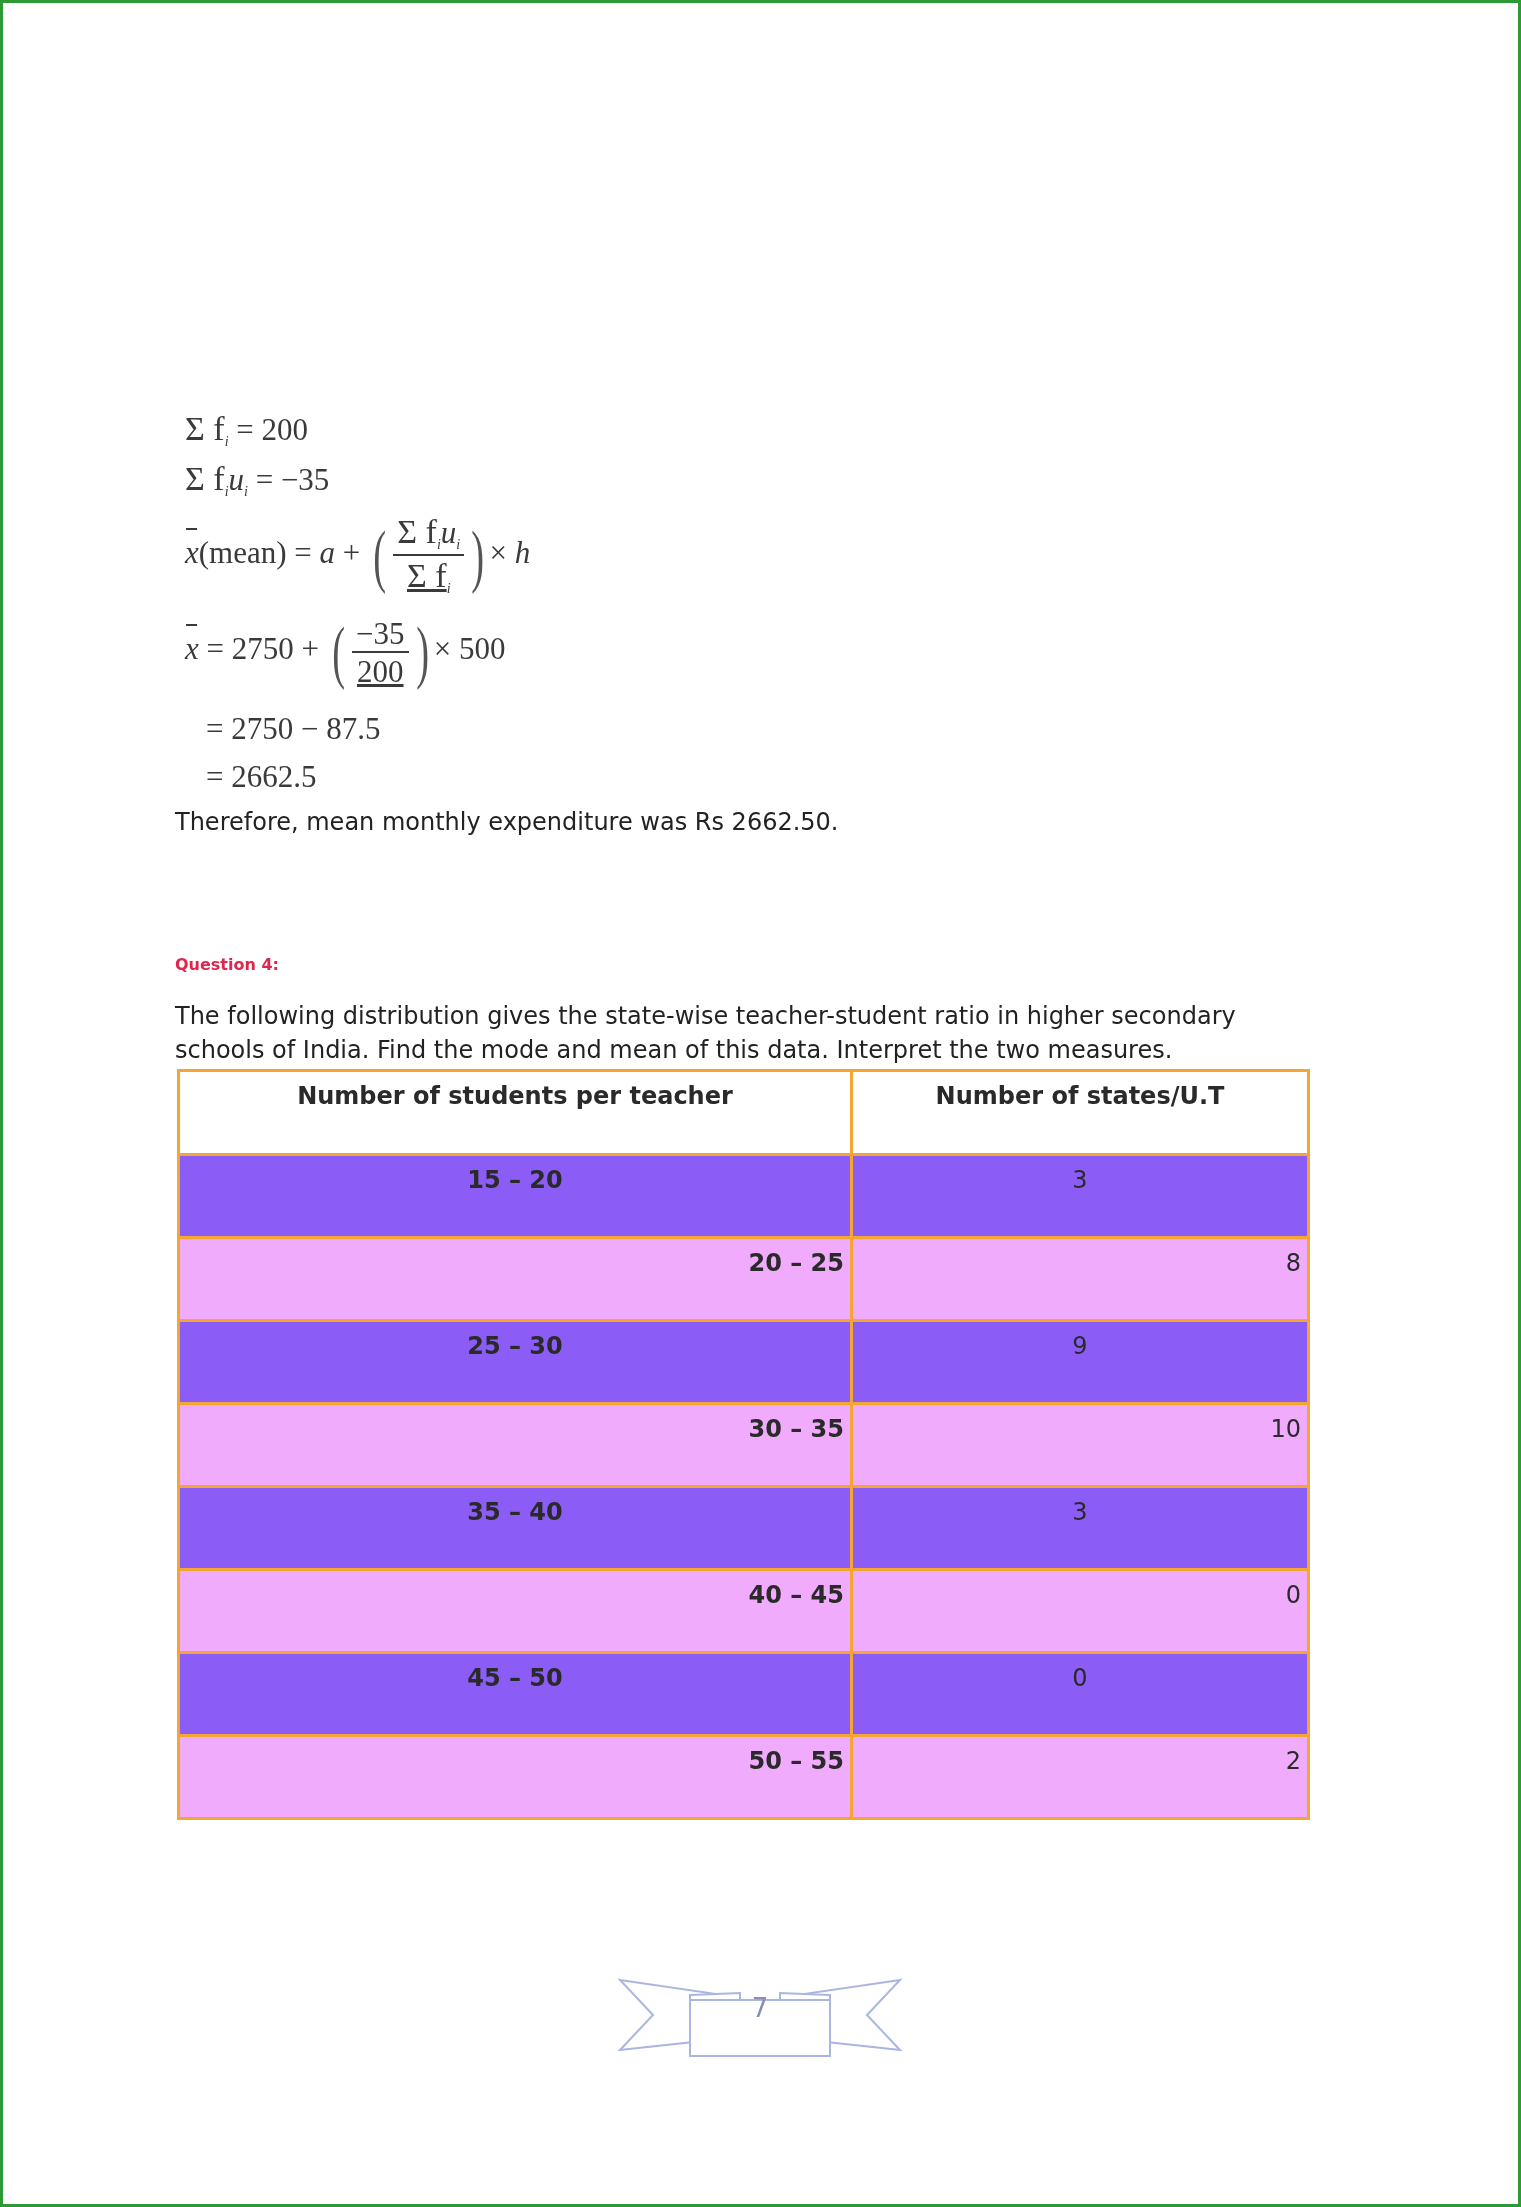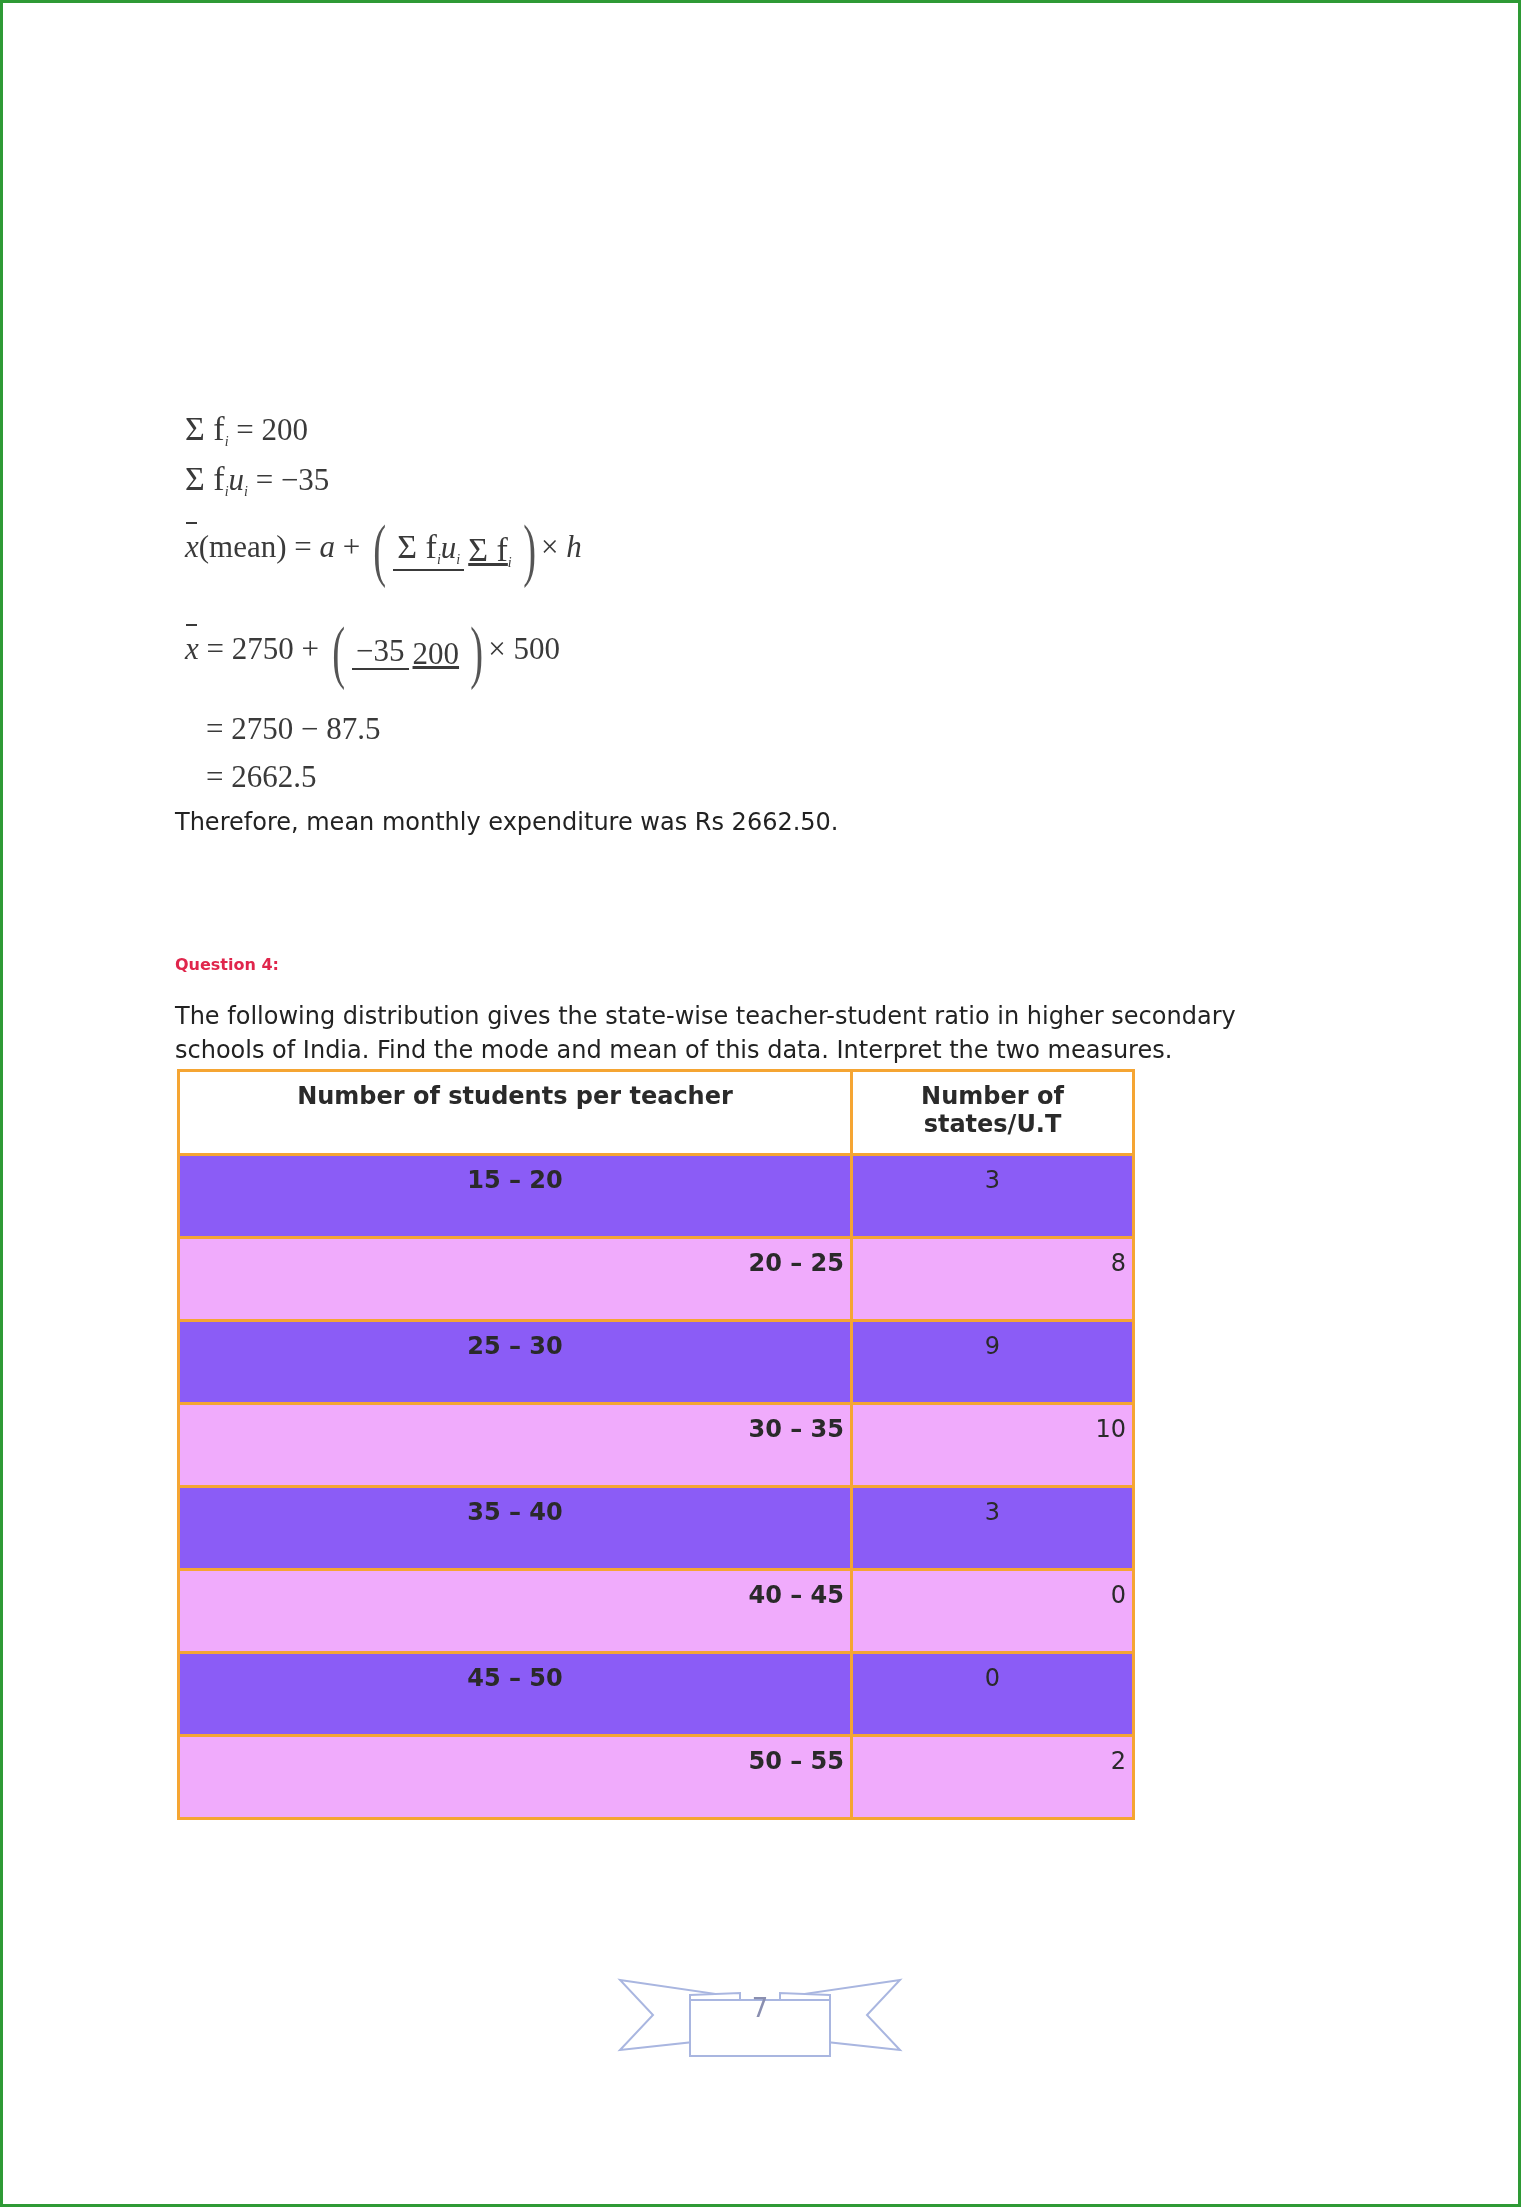--- a/index.html
+++ b/index.html
@@ -13,30 +13,30 @@
     color:#3a3a3a; font-size:31px; white-space:nowrap; line-height:1;
   }
   .math .sig { font-size:34px; }
   .math i { font-style:italic; }
   .math sub { font-size:14px; vertical-align:-6px; font-style:italic; }
   .math .bar { position:relative; font-style:italic; }
   .math .bar::before {
     content:""; position:absolute; left:1px; top:-7px; width:11px; height:2px; background:#3a3a3a;
   }
   .paren { display:inline-block; font-size:70px; vertical-align:middle; line-height:1; transform:scaleX(0.55); color:#555; }
-  .frac { display:inline-flex; flex-direction:row; align-items:center; vertical-align:middle; margin:0 2px; }
+  .frac { display:inline-flex; flex-direction:column; align-items:center; vertical-align:middle; margin:0 2px; }
   .frac .num { padding:0 4px 2px; border-bottom:2px solid #3a3a3a; }
   .frac .den { padding:3px 4px 0;text-decoration:underline; }
   .text {
     position:absolute; font-family:"DejaVu Sans","Liberation Sans",sans-serif;
     color:#222; font-size:24px; white-space:nowrap;
   }
   .q-heading { color:#e0264c; font-weight:bold; font-size:16px; }
   table.data {
-    position:absolute; left:177px; top:1069px; width:958px;
+    position:absolute; left:177px; top:1069px; width:1133px;
     border-collapse:collapse; font-family:"DejaVu Sans","Liberation Sans",sans-serif;
     font-size:24px; color:#2a2a2a;
   }
   table.data td, table.data th {
     border:3px solid #f5a533; vertical-align:top; text-align:center; padding:10px 6px 0;
     box-sizing:border-box;
   }
   table.data th { height:84px; font-weight:bold; background:#ffffff; }
   table.data td { height:83px; }
   table.data td.col1 { width:673px; font-weight:bold; }

